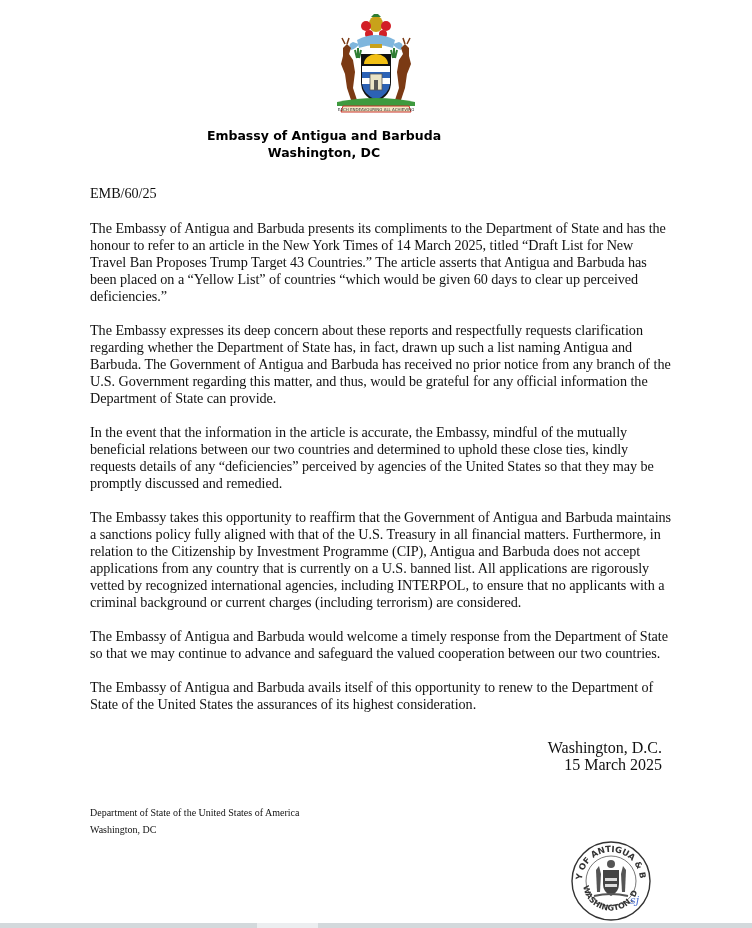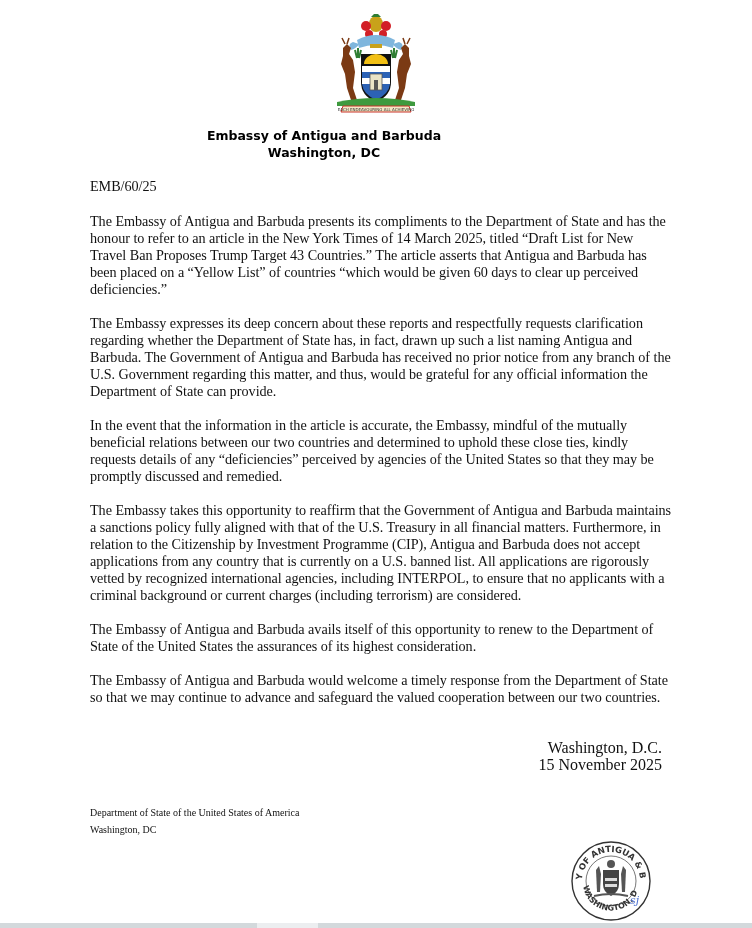--- a/index.html
+++ b/index.html
@@ -40,21 +40,21 @@
       position: absolute;
       left: 90px;
       top: 177px;
       width: 590px;
       font-family: "Liberation Serif", "DejaVu Serif", serif;
       font-size: 14.2px;
       line-height: 17px;
       letter-spacing: -0.05px;
     }
     .ref {
-      margin: 1px 0 18px 0;
+      margin: 8px 0 18px 0;
     }
     .para {
       margin: 0 8px 17px 0;
     }
     .signoff {
       position: absolute;
       right: 90px;
       top: 739px;
       text-align: right;
       font-family: "Liberation Serif", "DejaVu Serif", serif;
@@ -142,27 +142,27 @@
     <div>Embassy of Antigua and Barbuda</div>
     <div>Washington, DC</div>
   </div>
 
   <div class="body-text">
     <p class="ref">EMB/60/25</p>
     <p class="para">The Embassy of Antigua and Barbuda presents its compliments to the Department of State and has the honour to refer to an article in the New York Times of 14 March 2025, titled “Draft List for New Travel Ban Proposes Trump Target 43 Countries.” The article asserts that Antigua and Barbuda has been placed on a “Yellow List” of countries “which would be given 60 days to clear up perceived deficiencies.”</p>
     <p class="para">The Embassy expresses its deep concern about these reports and respectfully requests clarification regarding whether the Department of State has, in fact, drawn up such a list naming Antigua and Barbuda. The Government of Antigua and Barbuda has received no prior notice from any branch of the U.S. Government regarding this matter, and thus, would be grateful for any official information the Department of State can provide.</p>
     <p class="para">In the event that the information in the article is accurate, the Embassy, mindful of the mutually beneficial relations between our two countries and determined to uphold these close ties, kindly requests details of any “deficiencies” perceived by agencies of the United States so that they may be promptly discussed and remedied.</p>
     <p class="para">The Embassy takes this opportunity to reaffirm that the Government of Antigua and Barbuda maintains a sanctions policy fully aligned with that of the U.S. Treasury in all financial matters. Furthermore, in relation to the Citizenship by Investment Programme (CIP), Antigua and Barbuda does not accept applications from any country that is currently on a U.S. banned list. All applications are rigorously vetted by recognized international agencies, including INTERPOL, to ensure that no applicants with a criminal background or current charges (including terrorism) are considered.</p>
+    <p class="para">The Embassy of Antigua and Barbuda would welcome a timely response from the Department of State so that we may continue to advance and safeguard the valued cooperation between our two countries.</p>
     <p class="para">The Embassy of Antigua and Barbuda avails itself of this opportunity to renew to the Department of State of the United States the assurances of its highest consideration.</p>
-    <p class="para">The Embassy of Antigua and Barbuda would welcome a timely response from the Department of State so that we may continue to advance and safeguard the valued cooperation between our two countries.</p>
   </div>
 
   <div class="signoff">
     <div>Washington, D.C.</div>
-    <div>15 November 2025</div>
+    <div>15 March 2025</div>
   </div>
 
   <div class="addressee">
     <div>Department of State of the United States of America</div>
     <div>Washington, DC</div>
   </div>
 
   <div class="seal">
     <svg width="82" height="82" viewBox="0 0 82 82" xmlns="http://www.w3.org/2000/svg">
       <defs>

